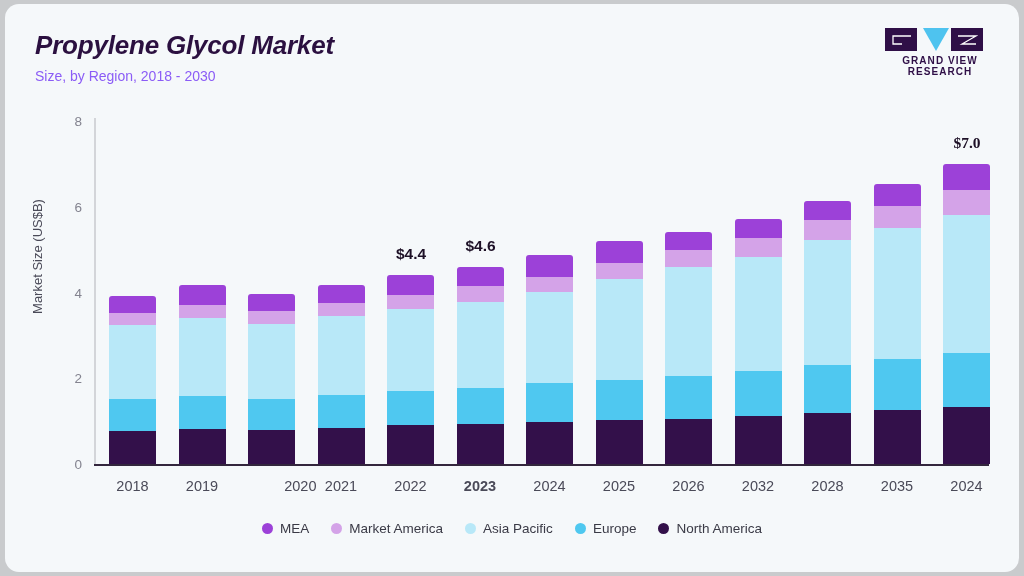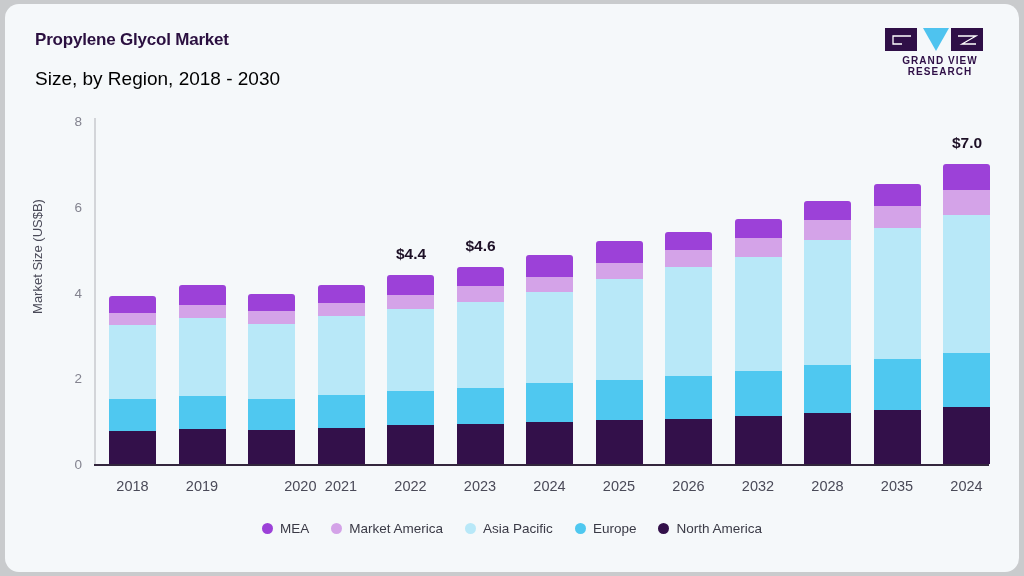--- a/index.html
+++ b/index.html
@@ -13,26 +13,27 @@
     position:absolute;left:5px;top:4px;
     width:1014px;height:568px;
     background:#f5f8fa;
     border-radius:14px;
     overflow:hidden;
   }
 
   
   #title{
     position:absolute;left:30px;top:26px;
-    font-size:17px;font-weight:bold;color:#2b1040;
+    font-size:26px;font-weight:bold;color:#2b1040;
     letter-spacing:-0.2px;
+    font-style:italic;
   }
   #subtitle{
     position:absolute;left:30px;top:64px;
-    font-size:19px;color:#000000;font-weight:500;
+    font-size:14px;color:#8b5cf6;font-weight:500;
   }
 
   
   #logo{position:absolute;left:880px;top:24px;width:110px;height:40px;}
   .logo-sq{position:absolute;top:0;width:32px;height:23px;background:#2f0f47;}
   #logo-sq-left{left:0;}
   #logo-sq-right{left:66px;}
   #logo-tri{
     position:absolute;left:38px;top:0;
     width:0;height:0;
@@ -219,32 +220,32 @@
           <div class="seg" style="background: rgb(79, 200, 240); height: 54.4513px;"></div>
           <div class="seg" style="background: rgb(51, 16, 74); height: 57.0237px;"></div>
         </div>
       </div>
     <div id="xticks">
         <div class="xtick" style="left: 82.5px;">2018</div>
         <div class="xtick" style="left: 152px;">2019</div>
         <div class="xtick" style="left: 221.5px; text-align: right;">2020</div>
         <div class="xtick" style="left: 291px;">2021</div>
         <div class="xtick" style="left: 360.5px;">2022</div>
-        <div class="xtick" style="left: 430px;">2023</div>
+        <div class="xtick" style="left: 430px; font-weight: bold;">2023</div>
         <div class="xtick" style="left: 499.5px;">2024</div>
         <div class="xtick" style="left: 569px;">2025</div>
         <div class="xtick" style="left: 638.5px;">2026</div>
         <div class="xtick" style="left: 708px;">2032</div>
         <div class="xtick" style="left: 777.5px;">2028</div>
         <div class="xtick" style="left: 847px;">2035</div>
         <div class="xtick" style="left: 916.5px;">2024</div>
       </div>
   <div class="bar-value" style="top: 241.35px; left: 361px;">$4.4</div>
       <div class="bar-value" style="top: 232.775px; left: 430.5px;">$4.6</div>
-      <div class="bar-value" style="top: 129.875px; left: 917px;">$7.0</div>
+      <div class="bar-value" style="top: 129.875px; left: 917px; font-family: Liberation Serif, serif;">$7.0</div>
     </div>
 
   <div id="legend">
       <div class="legend-item">
         <span class="legend-dot" style="background: rgb(156, 65, 216);"></span>
         <span class="legend-label">MEA</span>
       </div>
       <div class="legend-item">
         <span class="legend-dot" style="background: rgb(212, 163, 232);"></span>
         <span class="legend-label">Market America</span>

